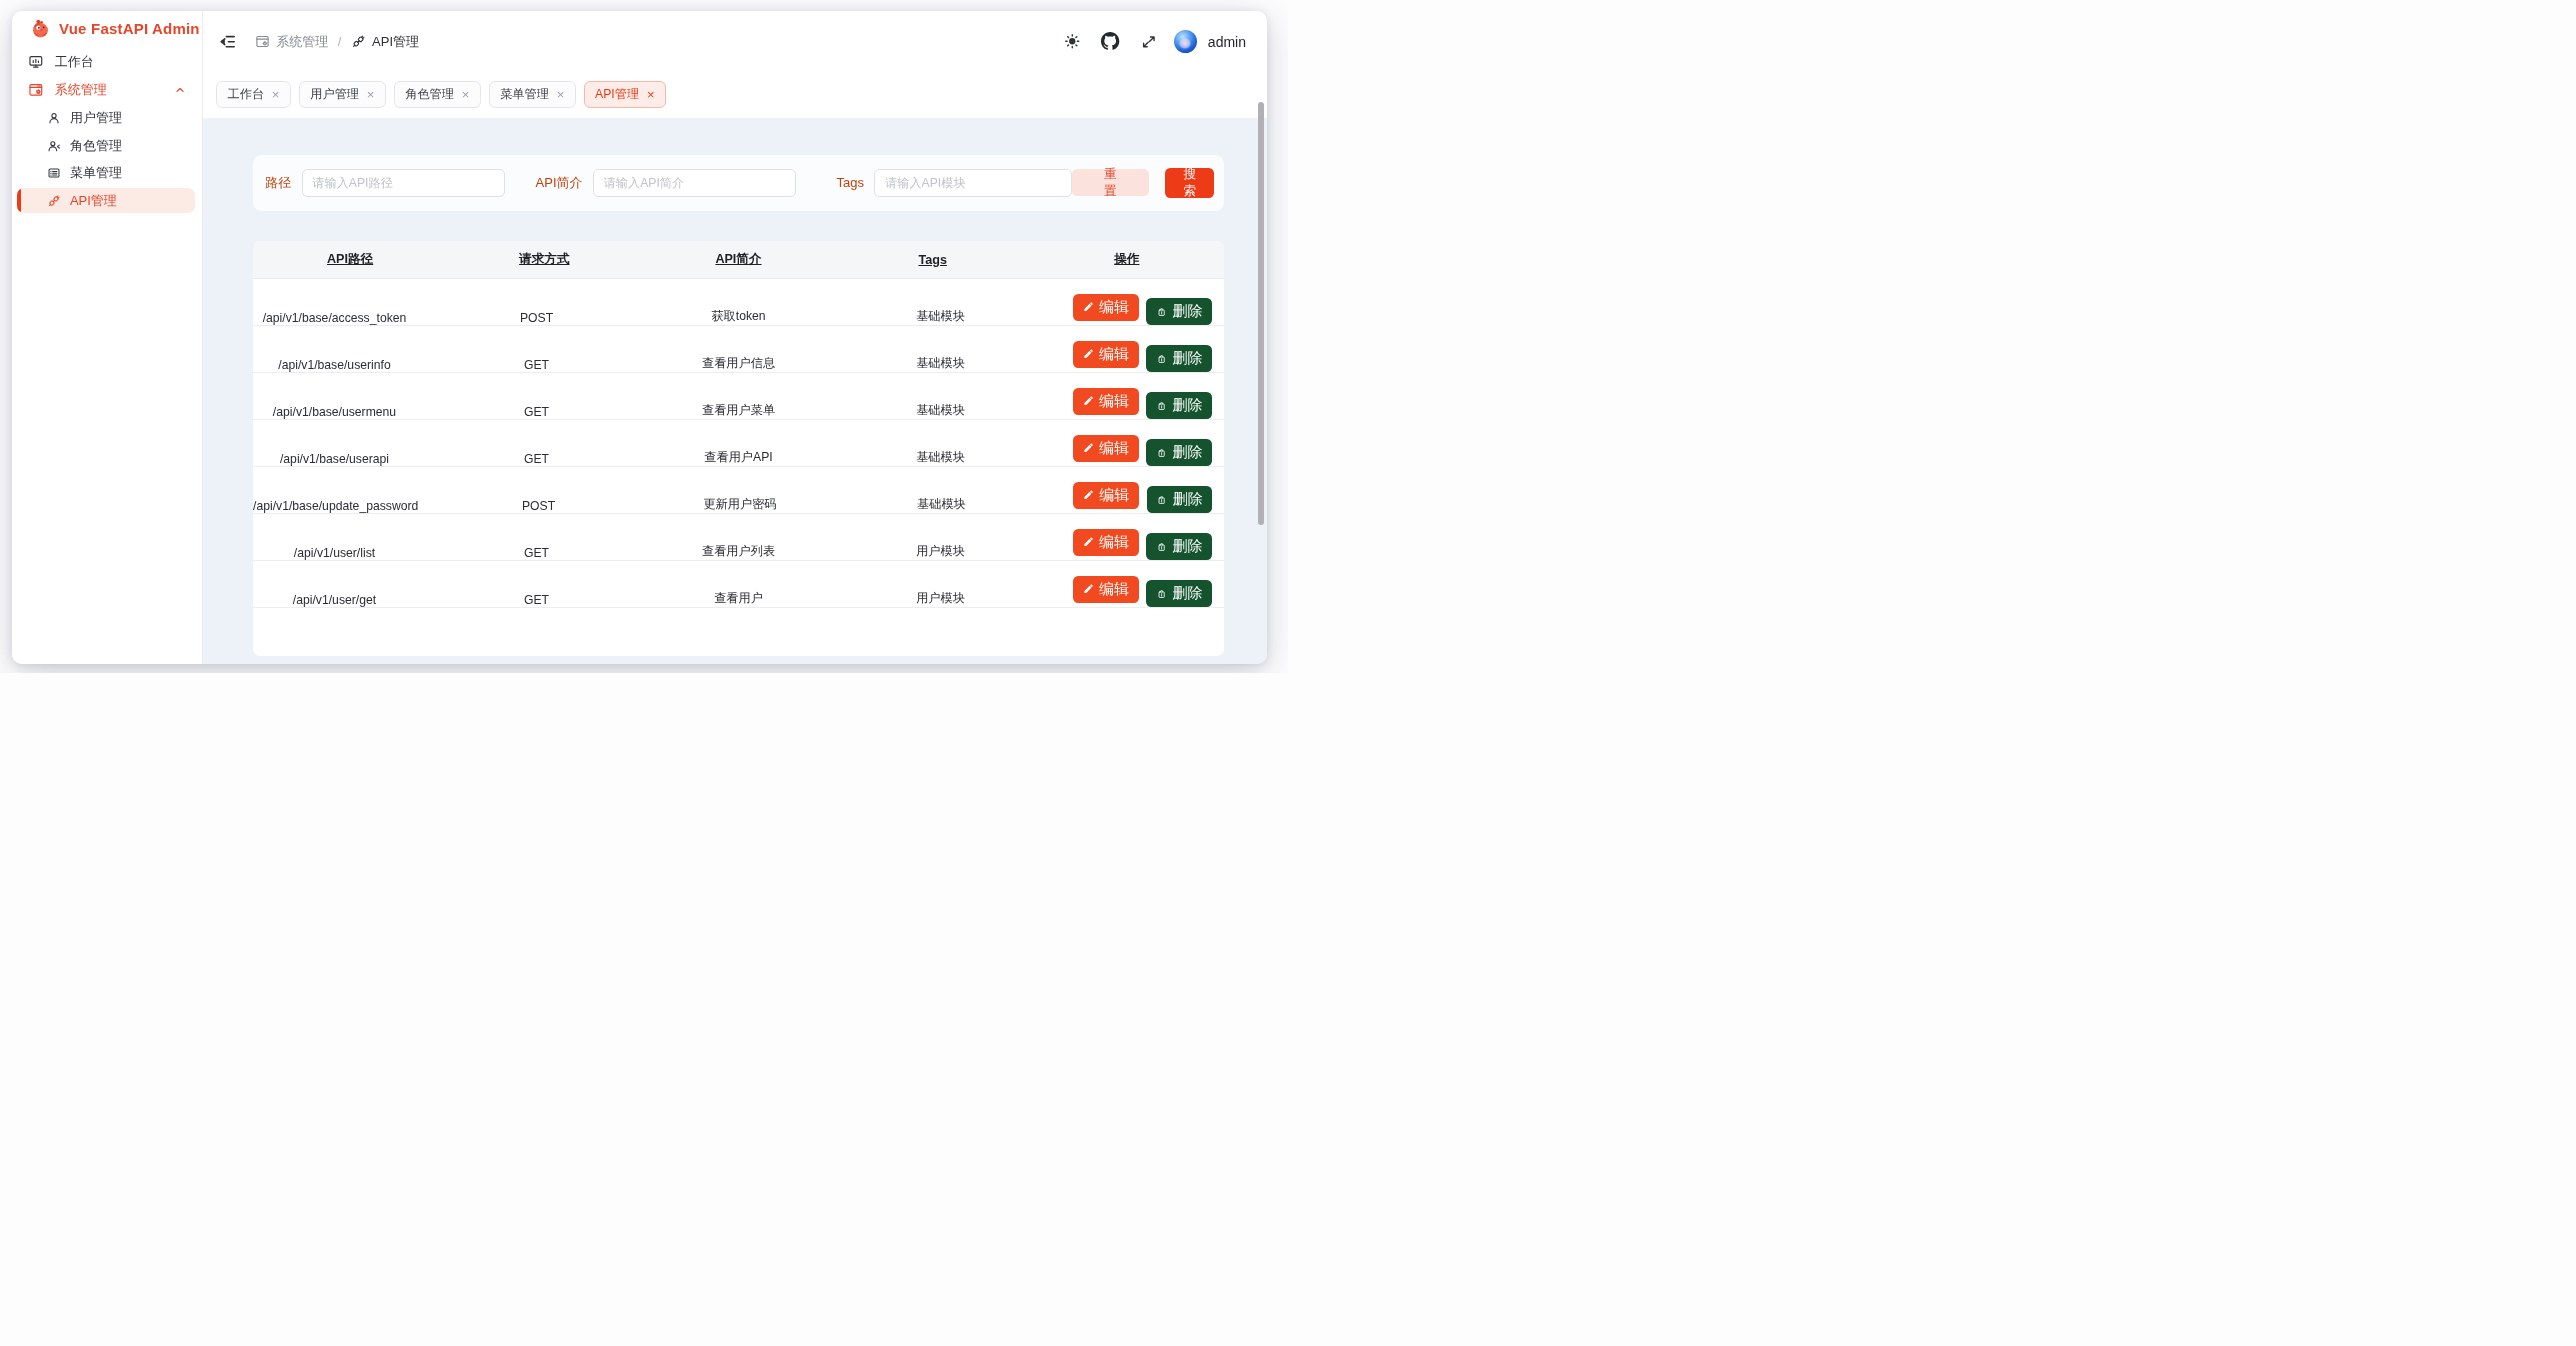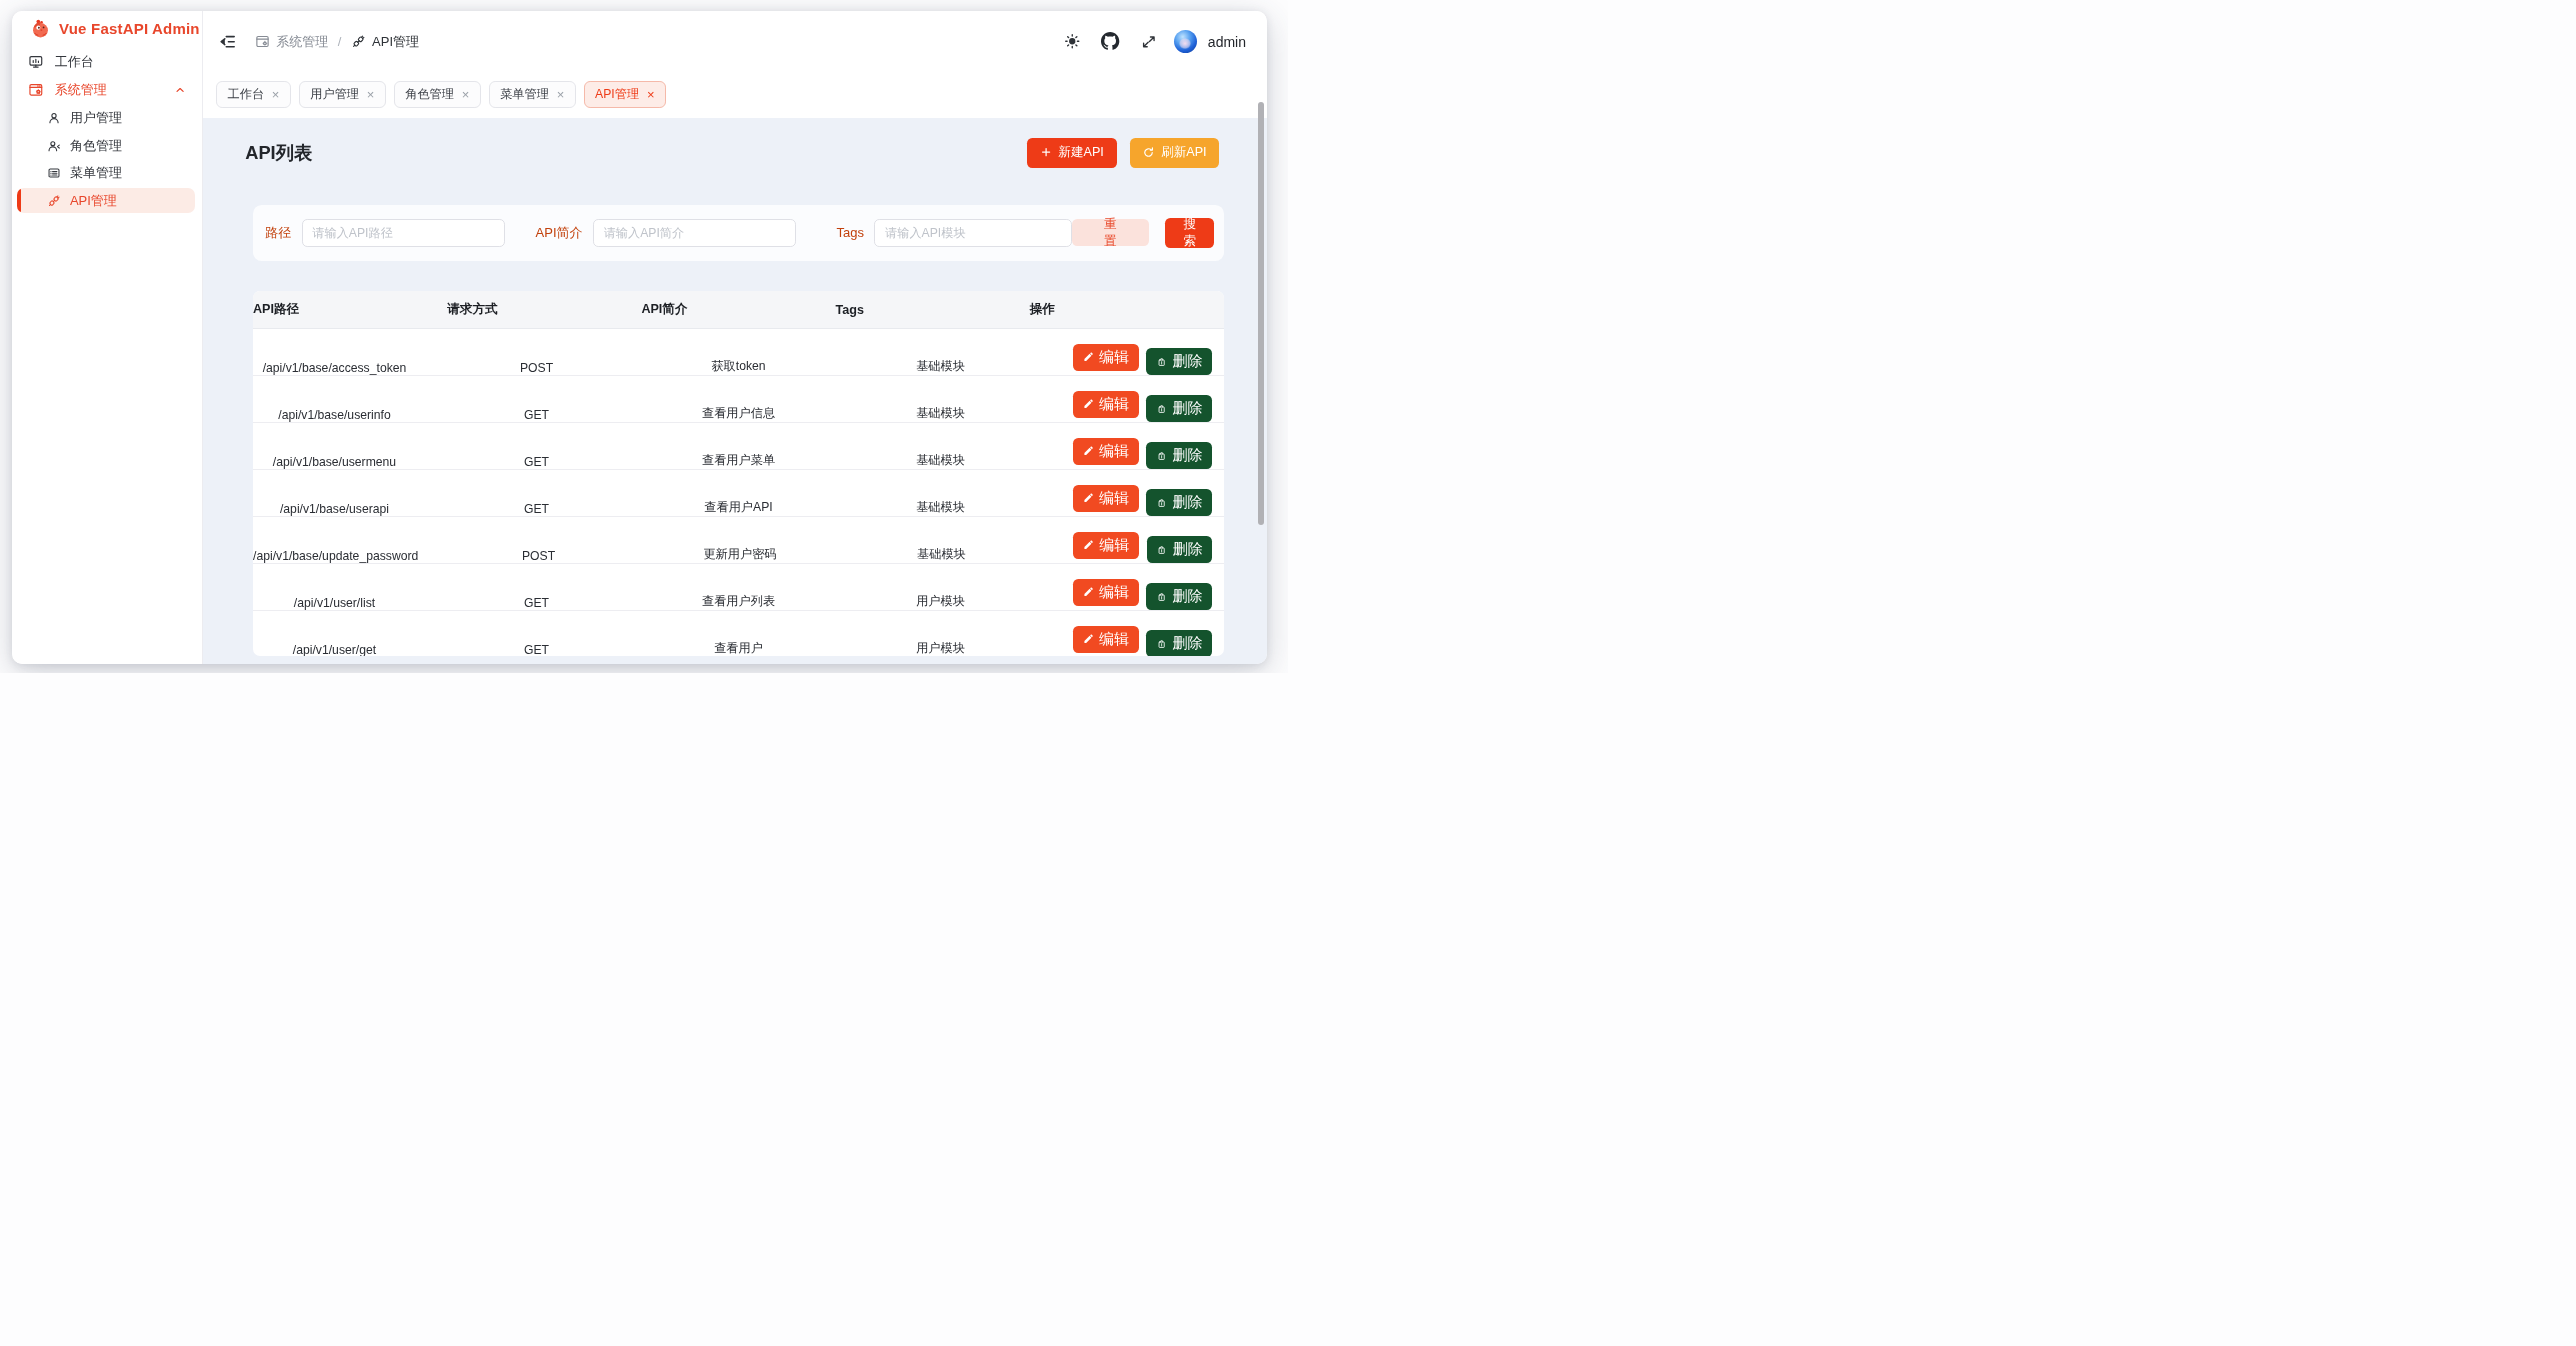--- a/index.html
+++ b/index.html
@@ -78,21 +78,21 @@
     font-size:12.2px; font-family:inherit; color:#2c2f35; outline:none; }
   .f-input::placeholder { color:#bfc3ca; }
   .in-path { width:206px; } .in-summary { width:206px; } .in-tags { width:200px; }
   .ml1 { margin-left:30.5px; } .ml2 { margin-left:40px; }
   .btn-reset { margin-left:auto; height:27px; padding:0 26px; background:#FBE2DC; color:#E8482A; font-size:12.6px; }
   .btn-search { margin-left:16.5px; height:30px; padding:0 12.2px; background:#EE3B17; font-size:12.6px; }
   
   .table-card { margin-top:30.5px; flex:1; margin-bottom:7.8px; background:#fff; border-radius:7px; overflow:hidden;
     display:flex; flex-direction:column; min-height:0; }
   .thead { height:38px; background:#F5F6F8; border-bottom:0.9px solid #e8eaee; display:flex; align-items:center; flex:0 0 38px; }
-  .th { width:20%; font-size:12.6px; font-weight:bold; color:#1d2025; }
+  .th { width:20%; text-align:center; font-size:12.6px; font-weight:bold; color:#1d2025;text-decoration:underline; }
   .trow { height:47px; flex:0 0 47px; display:flex; align-items:flex-end; border-bottom:0.9px solid #ededf1;gap:39px; }
   .td { width:20%; text-align:center; font-size:12.2px; color:#2a2d33; }
   .td-actions { display:flex; align-items:center; justify-content:center; gap:7.8px; }
   .row-btn { height:27px; padding:0 9.6px; border:none; border-radius:5.2px; color:#fff; font-size:15px;
     font-family:Liberation Mono, monospace; display:inline-flex; align-items:center; gap:5.2px; cursor:pointer; }
   .row-btn.edit { background:#F14A21; }
   .row-btn.del { background:#14532d;margin-top:9px; }
   
   .scroll-thumb { position:absolute; right:2.6px; top:91px; width:6.1px; height:423px; border-radius:3.5px; background:#b1b1b5; }
   svg { display:block; }
@@ -276,42 +276,20 @@
         <span class="x">×</span>
       </div>
       <div class="chip active">
         <span>API管理</span>
         <span class="x">×</span>
       </div>
     </div>
 
     <div class="content">
 
-      <div class="title-row">
-        <h1 class="page-title">API列表</h1>
-        <div class="title-actions">
-          <button class="btn btn-create">
-            <span>
-              <svg width="12.2" height="12.2" viewBox="0 0 24 24" fill="none" stroke="#fff" stroke-width="2.4" stroke-linecap="round">
-                <path d="M12 5v14M5 12h14"></path>
-              </svg>
-            </span>
-            <span>新建API</span>
-          </button>
-          <button class="btn btn-refresh">
-            <span>
-              <svg width="13" height="13" viewBox="0 0 24 24" fill="none" stroke="#fff" stroke-width="2.2" stroke-linecap="round" stroke-linejoin="round">
-                <path d="M18.9 12a6.9 6.9 0 11-1.9-4.75"></path>
-                <path d="M19.2 3.6v3.9h-3.9"></path>
-              </svg>
-            </span>
-            <span>刷新API</span>
-          </button>
-        </div>
-      </div>
 
       <div class="filter-card">
         <span class="f-label">路径</span>
         <input class="f-input in-path" value="" placeholder="请输入API路径" style="">
         <span class="f-label ml1">API简介</span>
         <input class="f-input in-summary" value="" placeholder="请输入API简介" style="">
         <span class="f-label ml2">Tags</span>
         <input class="f-input in-tags" value="" placeholder="请输入API模块" style="">
         <button class="btn btn-reset">重置</button>
         <button class="btn btn-search">搜索</button>

